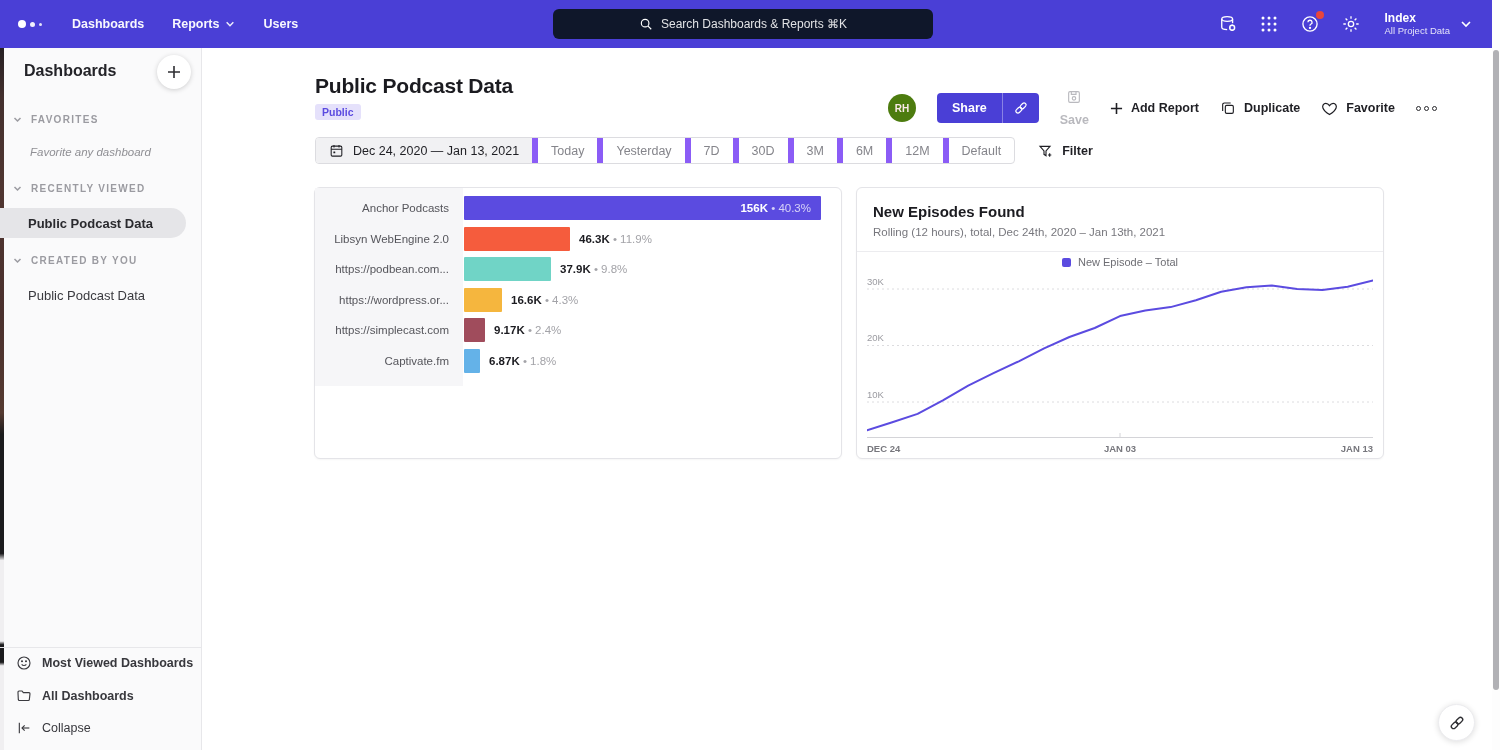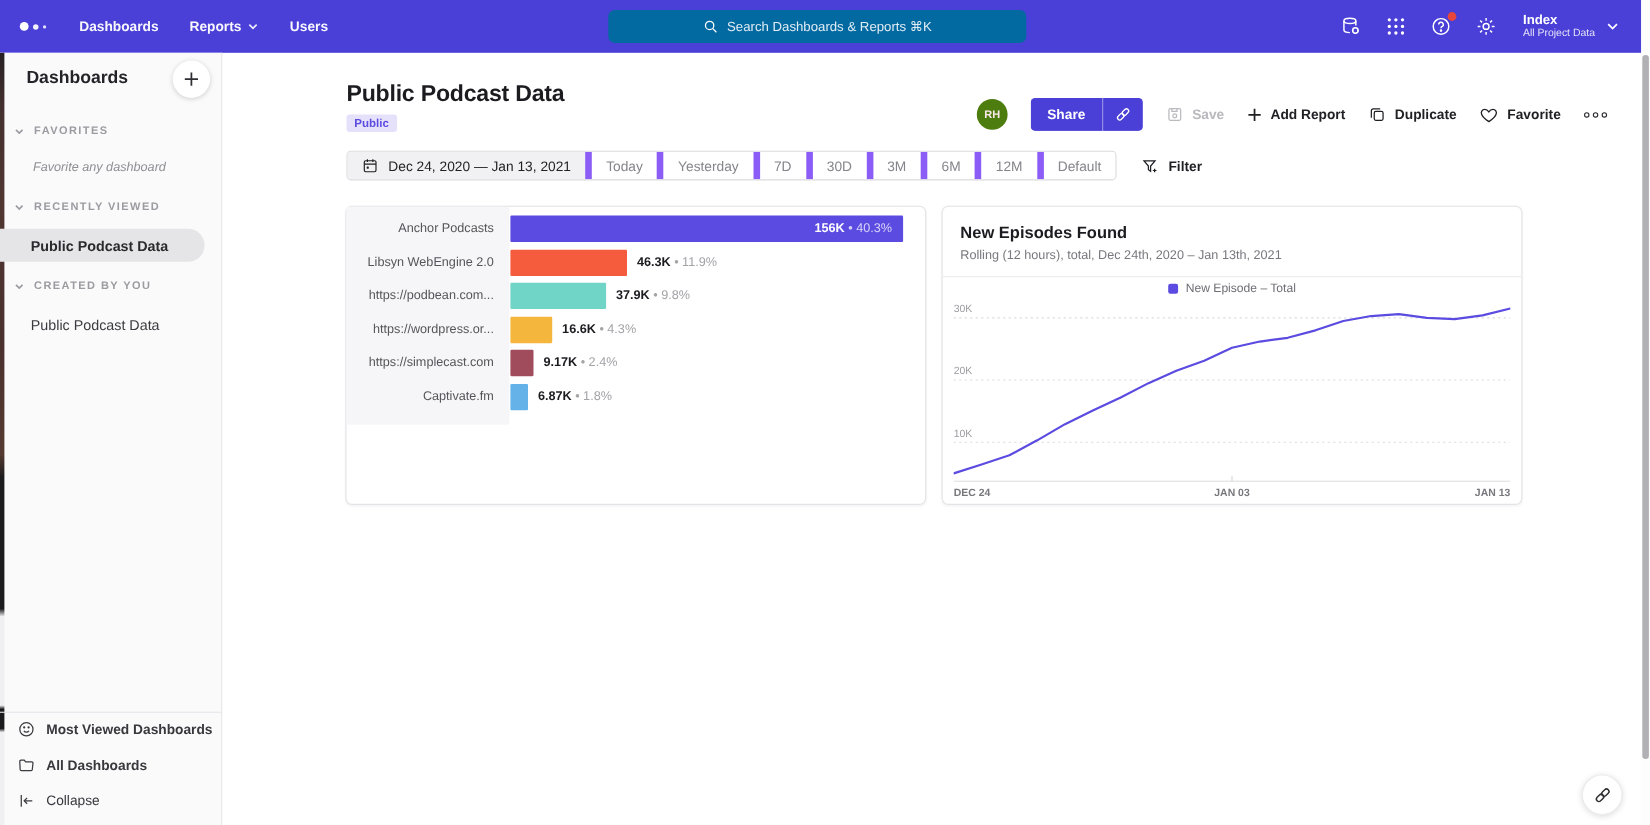--- a/index.html
+++ b/index.html
@@ -13,21 +13,21 @@
     background:#4a3fd6; display:flex; align-items:center; }
   .logo { margin-left:18px; display:flex; align-items:center; gap:4px; }
   .logo .d1{width:8px;height:8px;border-radius:50%;background:#fff;}
   .logo .d2{width:5px;height:5px;border-radius:50%;background:rgba(255,255,255,.92);}
   .logo .d3{width:3px;height:3px;border-radius:50%;background:rgba(255,255,255,.85);}
   .nav-menu { display:flex; align-items:center; gap:28px; margin-left:30px; }
   .nav-item { color:rgba(255,255,255,.96); font-size:12.5px; font-weight:700;
     display:flex; align-items:center; gap:6px; cursor:pointer; }
   .nav-item svg { opacity:.9; }
   .search { position:absolute; left:553px; top:9px; width:380px; height:30px;
-    background:#0369a1; border-radius:6px; display:flex; align-items:center;
+    background:#0f172a; border-radius:6px; display:flex; align-items:center;
     justify-content:center; gap:8px; cursor:text; }
   .search span { color:rgba(255,255,255,.88); font-size:12px; }
   .nav-right { position:absolute; right:20px; top:0; height:48px; display:flex;
     align-items:center; gap:19px; }
   .nav-icon { position:relative; width:22px; height:22px; display:flex;
     align-items:center; justify-content:center; cursor:pointer; }
   .nav-icon .badge { position:absolute; top:-2px; right:-3px; width:8px; height:8px;
     border-radius:50%; background:#e8463c; }
   .project { display:flex; align-items:center; gap:10px; cursor:pointer; margin-left:4px; }
   .project .pname { color:#fff; font-size:12px; font-weight:700; line-height:14px; }
@@ -66,21 +66,21 @@
     font-size:10px; font-weight:800; display:flex; align-items:center; justify-content:center;
     cursor:pointer; }
   .share-split { display:flex; height:30px; border-radius:4px; overflow:hidden; cursor:pointer; }
   .share-main { background:#4a3fd6; color:#fff; font-size:12.5px; font-weight:700;
     display:flex; align-items:center; padding:0 15px; border:none; }
   .share-link { background:#4a3fd6; width:37px; display:flex; align-items:center;
     justify-content:center; border-left:1px solid rgba(255,255,255,.35); border:none;
     border-left:1px solid rgba(255,255,255,.35); }
   .act-btn { display:flex; align-items:center; gap:8px; font-size:12.5px; font-weight:700;
     color:#1f1f24; cursor:pointer; background:none; border:none; font-family:inherit; }
-  .act-btn.disabled { color:#b9b9be; }
+  .act-btn.disabled { color:#b9b9be;flex-direction:column; }
   .more-dots { display:flex; gap:3px; cursor:pointer; }
   .more-dots i { width:5px; height:5px; border:1.4px solid #2a2a2e; border-radius:50%; display:block; }
   
   .toolbar { position:absolute; left:315px; top:137px; display:flex; align-items:center; }
   .segctl { display:flex; height:27px; border:1px solid #dcdce0; border-radius:4px;
     overflow:hidden; background:#fff; }
   .seg { display:flex; align-items:center; padding:0 13px; font-size:12.5px; color:#85858b;
     border-left:6px solid #8b5cf6; cursor:pointer; white-space:nowrap; }
   .seg.date { background:#f1f1f3; color:#1f1f24; font-weight:400; gap:9px; border-left:none; }
   .filter { display:flex; align-items:center; gap:8px; margin-left:23px; font-size:12.5px;

